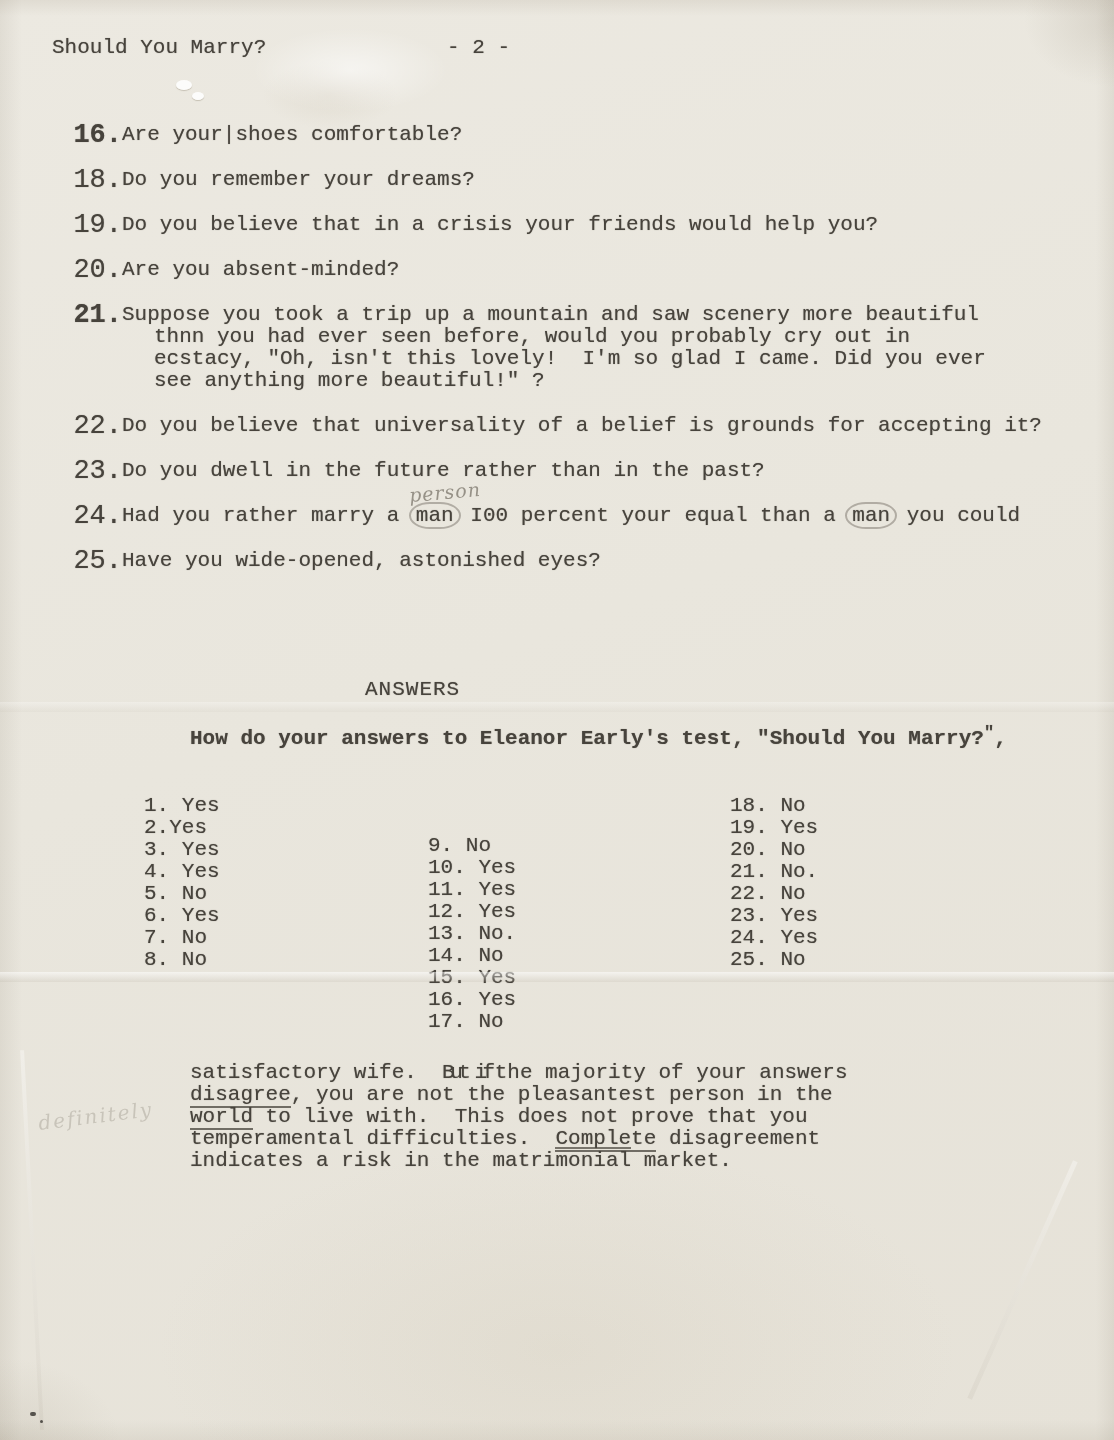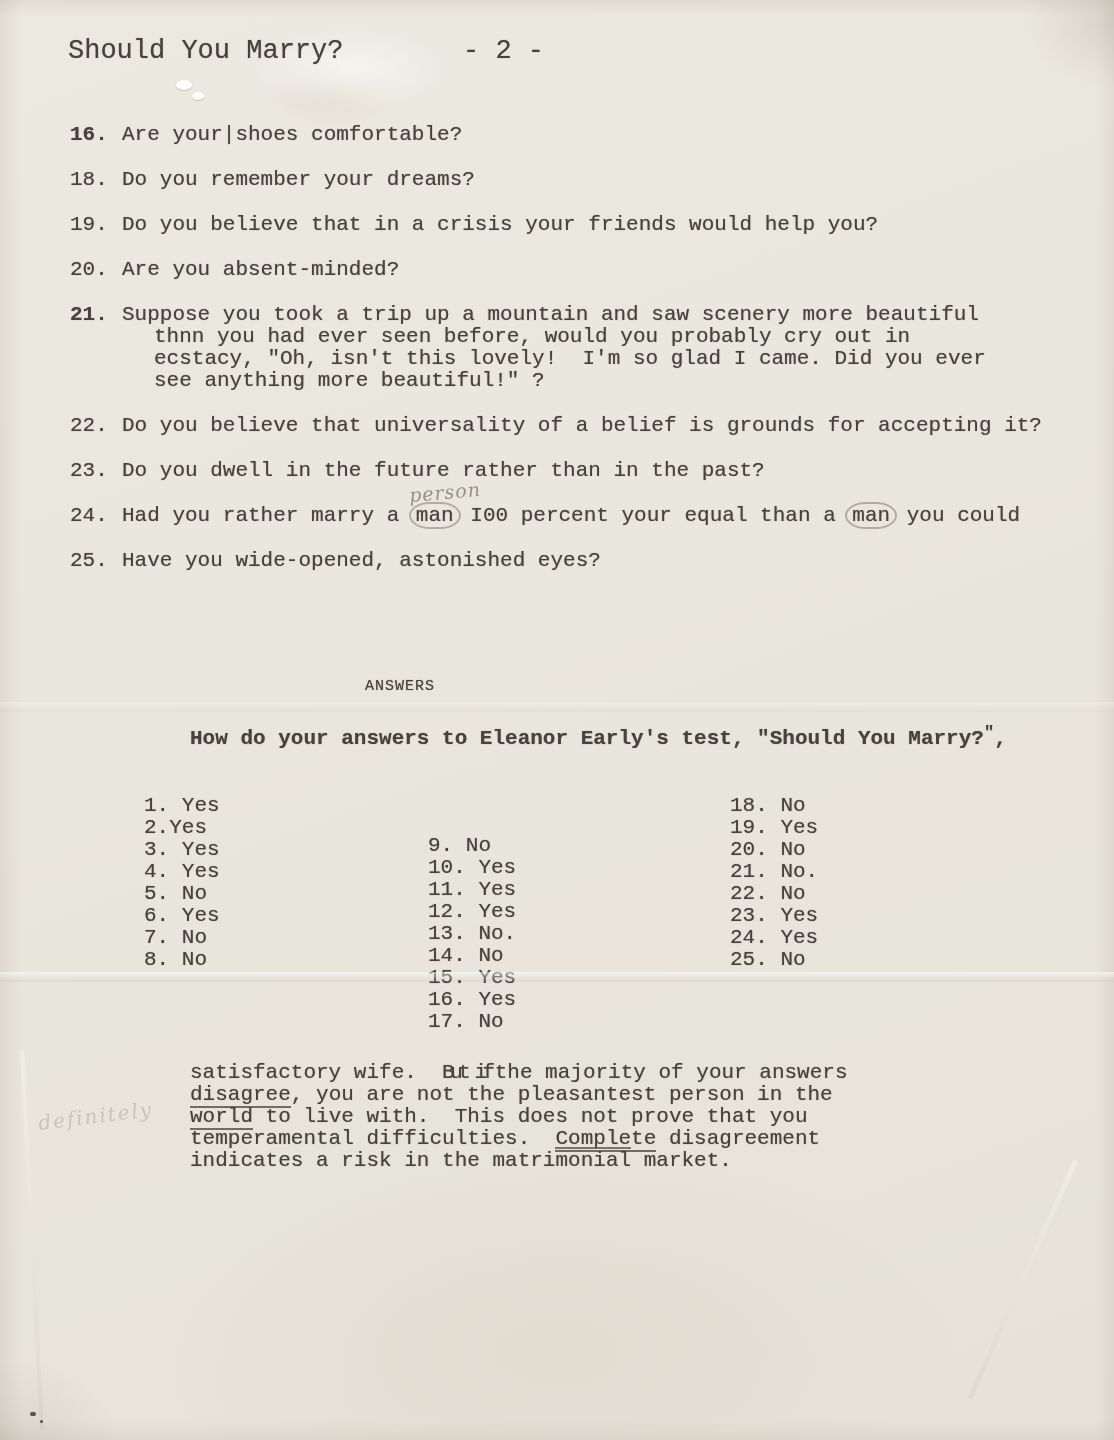--- a/index.html
+++ b/index.html
@@ -31,31 +31,31 @@
     position:absolute;pointer-events:none;
     background:linear-gradient(to bottom, rgba(255,255,255,0.35), rgba(150,140,122,0.10));
   }
   .chip{position:absolute;background:rgba(255,255,255,0.85);border-radius:50%;
     box-shadow:0 1px 1px rgba(140,130,110,0.4);pointer-events:none;}
   .speck{position:absolute;background:rgba(40,38,34,0.75);border-radius:2px;pointer-events:none;}
 
   .ink{color:#47433c;text-shadow:0 0 1px rgba(66,62,55,0.55);}
   .tline{white-space:pre;font-size:21px;line-height:22px;}
 
-  .header{position:absolute;top:36px;left:68px;width:980px;font-size:27px;}
+  .header{position:absolute;top:36px;left:52px;width:980px;font-size:21px;}
   .page-no{position:absolute;left:395px;top:0;}
 
   .questions{position:absolute;top:124px;left:70px;width:1020px;}
   .q{display:flex;margin-bottom:23px;}
-  .qnum{width:52px;flex:none;font-size:21px;line-height:22px;}
+  .qnum{width:52px;flex:none;font-size:27px;line-height:22px;text-align:right;}
   .qnum.b{font-weight:bold;}
   .qtext{flex:1;}
   .qtext .tline.cont{padding-left:32px;}
 
-  .answers-heading{position:absolute;left:365px;top:678px;font-size:15px;letter-spacing:1px;}
+  .answers-heading{position:absolute;left:365px;top:678px;font-size:21px;letter-spacing:1px;}
   .intro{position:absolute;left:190px;top:722px;font-weight:bold;}
   .anscol{position:absolute;top:795px;}
   #col1{left:144px;} #col2{left:428px;margin-top:40px;} #col3{left:730px;}
   .anscol .tline{margin-bottom:0;}
 
   .closing{position:absolute;left:190px;top:1062px;}
 
   .seg-u{border-bottom:2px solid rgba(72,68,60,0.75);}
   .seg-o{border-top:2px solid rgba(72,68,60,0.7);text-align:center;}
   .seg-sup{vertical-align:7px;font-size:17px;display:inline-block;}

